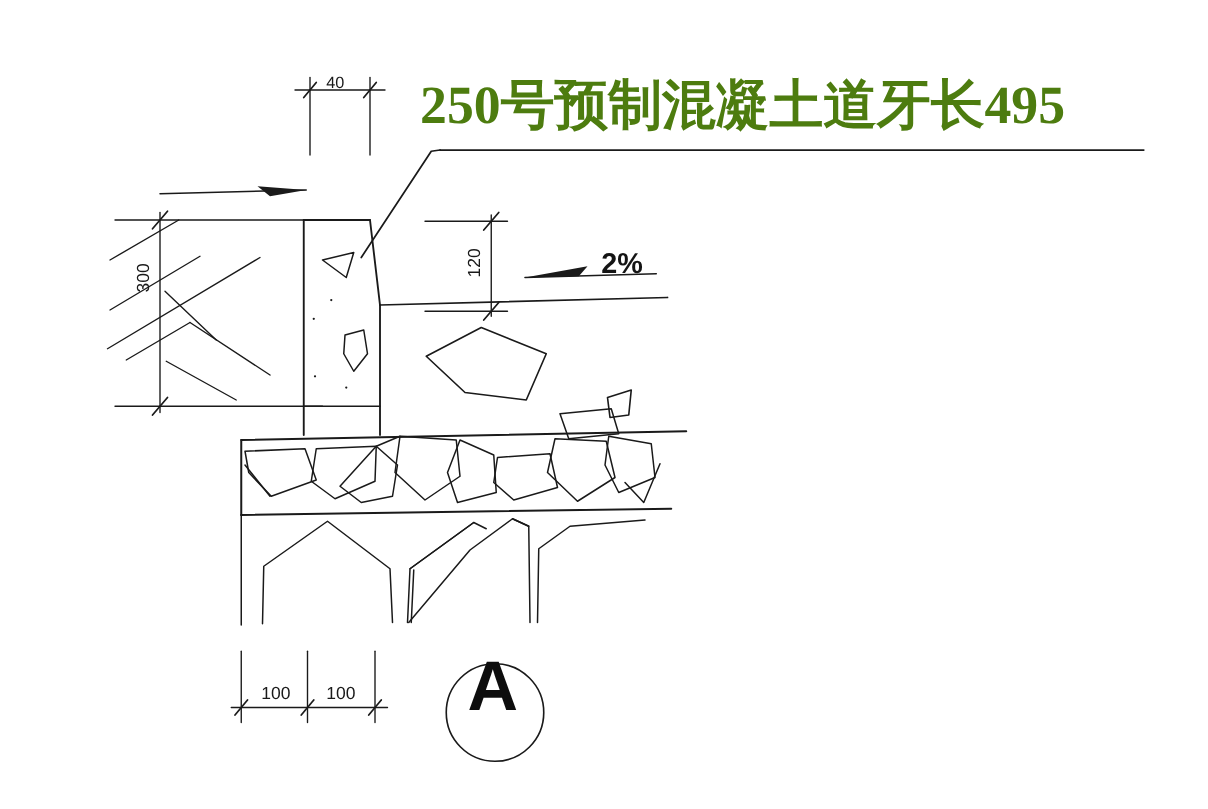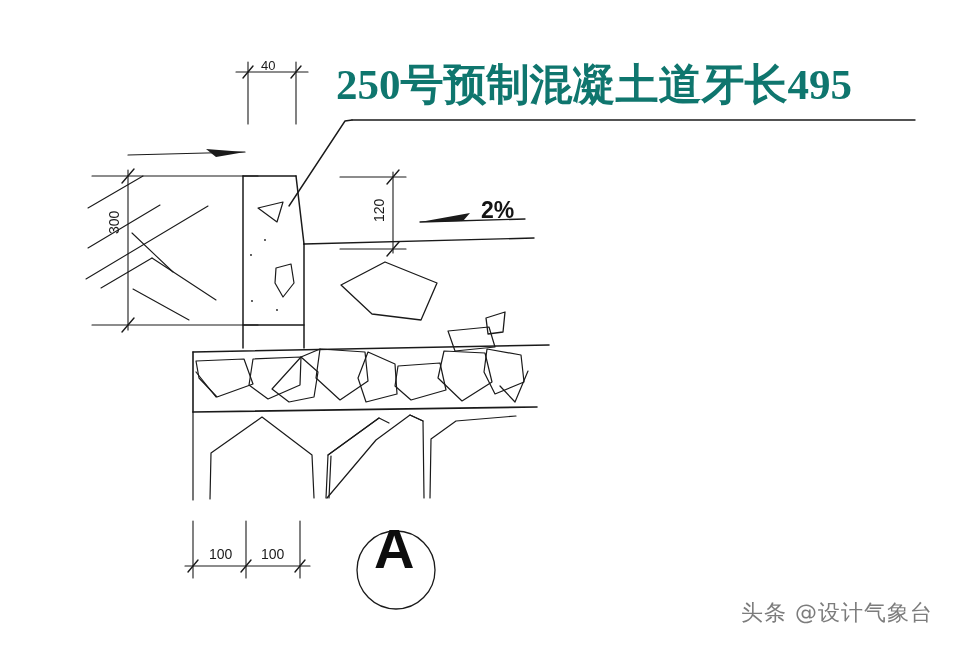--- a/index.html
+++ b/index.html
@@ -26,21 +26,21 @@
     width: 966px;
     height: 647px;
   }
   .title-text {
     position: absolute;
     left: 336px;
     top: 62px;
     font-family: "Liberation Serif", "DejaVu Serif", serif;
     font-size: 43px;
     font-weight: 700;
-    color: #0f766e;
+    color: #4d7c0f;
     letter-spacing: 0px;
     white-space: nowrap;
     line-height: 1.05;
   }
   .dim-label {
     position: absolute;
     font-family: "Liberation Sans", sans-serif;
     color: #1a1a1a;
     white-space: nowrap;
   }
@@ -253,15 +253,14 @@
   <div class="dim-label dim-80">40</div>
   <div class="dim-label dim-300">300</div>
   <div class="dim-label dim-120">120</div>
   <div class="dim-label dim-100-a">100</div>
   <div class="dim-label dim-100-b">100</div>
 
   <div class="slope-label">2%</div>
 
   <div class="marker-letter">A</div>
 
-  <div class="watermark">头条 @设计气象台</div>
 
 </div>
 
 </body></html>

